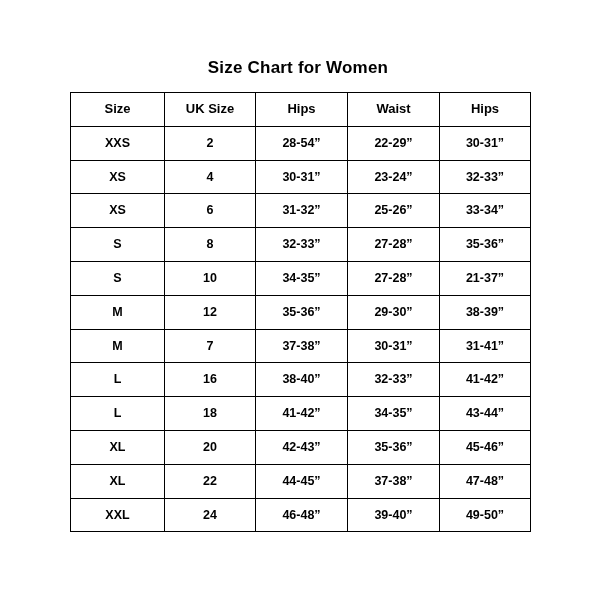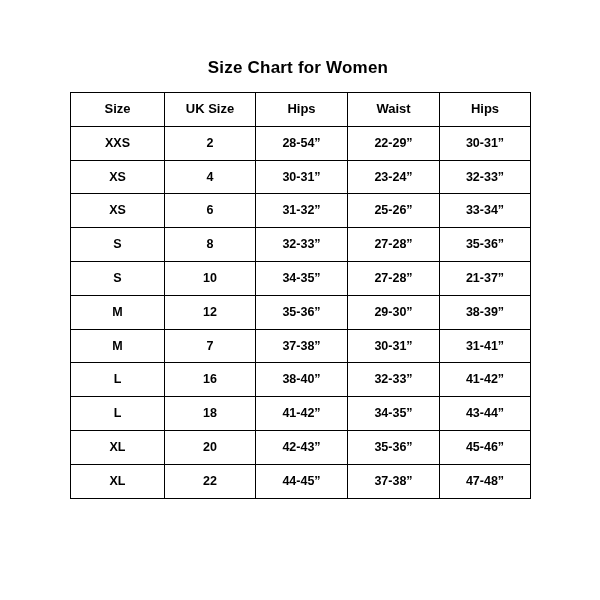--- a/index.html
+++ b/index.html
@@ -157,17 +157,24 @@
           <td>35-36”</td>
           <td>45-46”</td>
         </tr>
         <tr>
           <td>XL</td>
           <td>22</td>
           <td>44-45”</td>
           <td>37-38”</td>
           <td>47-48”</td>
         </tr>
+        <tr>
+          <td>XXL</td>
+          <td>24</td>
+          <td>46-48”</td>
+          <td>39-40”</td>
+          <td>49-50”</td>
+        </tr>
       </tbody>
     </table>
   </div>
 
 </div>
 
 </body></html>

